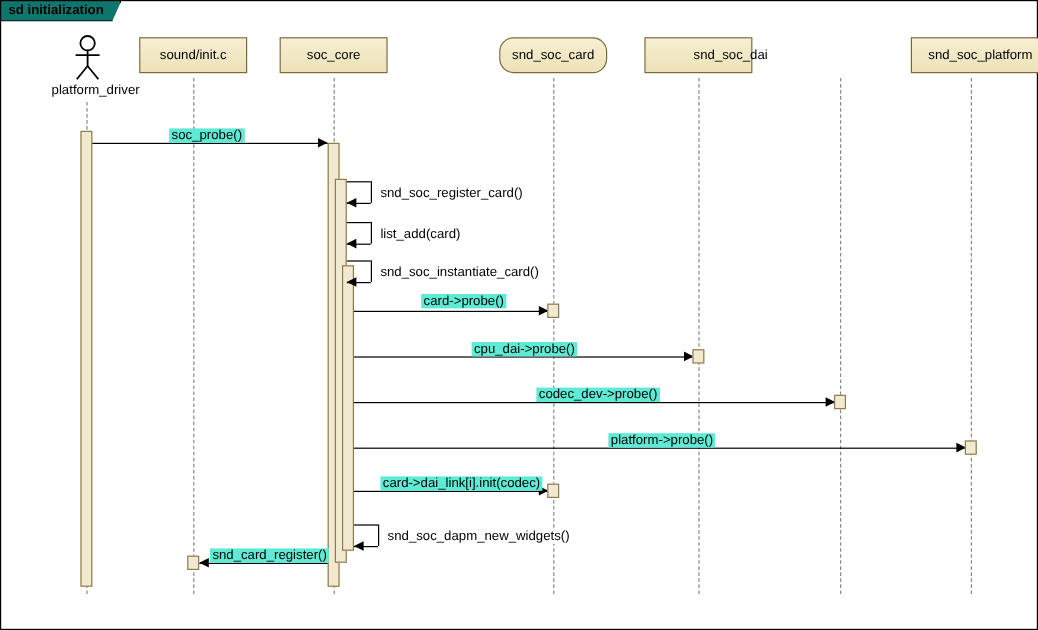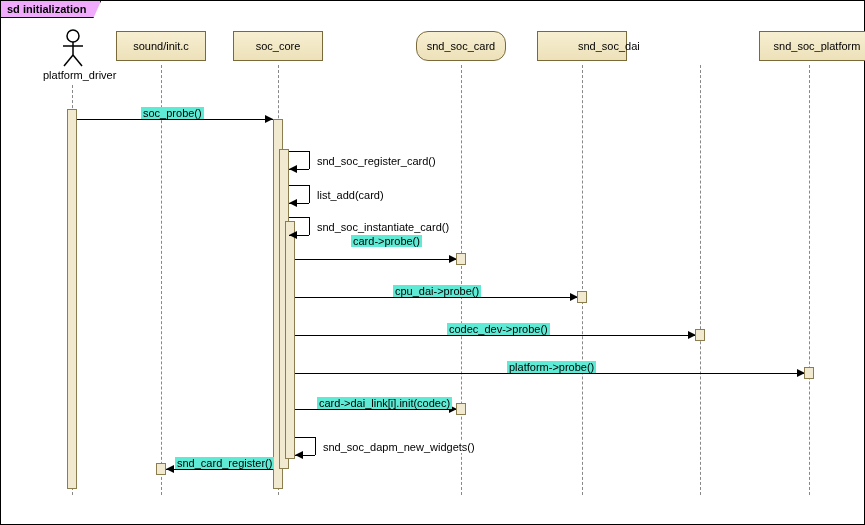--- a/index.html
+++ b/index.html
@@ -14,21 +14,21 @@
     width: 865px;
     height: 525px;
     border: 1px solid #000;
     background: #fff;
   }
   .title-tab {
     position: absolute;
     top: -1px;
     left: -1px;
     border: 1px solid #000;
-    background: #f0abfc;
+    background: #0f766e;
     padding: 2px 14px 2px 6px;
     font-weight: bold;
     font-size: 11px;
     clip-path: polygon(0 0, 100% 0, calc(100% - 8px) 100%, 0 100%);
   }
   .actor {
     position: absolute;
     text-align: center;
   }
   .actor svg { display: block; margin: 0 auto; }
@@ -191,21 +191,21 @@
     <div class="sm-h1"></div>
       <div class="sm-v"></div>
       <div class="sm-h2"></div>
       <div class="sm-head"></div>
     <div class="sm-label">snd_soc_instantiate_card()</div>
   </div>
 
   <div class="arrow-line" style="left:294px; top:258px; width:161px;"></div>
   <div class="arrow-head-r" style="left:448px; top:254px;"></div>
   <div class="small-act" style="left:455px; top:252px;"></div>
-  <div class="msg-label" style="left:350px; top:234px;">card-&gt;probe()</div>
+  <div class="msg-label" style="left:350px; top:244px;">card-&gt;probe()</div>
 
   <div class="arrow-line" style="left:294px; top:296px; width:282px;"></div>
   <div class="arrow-head-r" style="left:569px; top:292px;"></div>
   <div class="small-act" style="left:576px; top:290px;"></div>
   <div class="msg-label" style="left:392px; top:284px;">cpu_dai-&gt;probe()</div>
 
   <div class="arrow-line" style="left:294px; top:334px; width:400px;"></div>
   <div class="arrow-head-r" style="left:687px; top:330px;"></div>
   <div class="small-act" style="left:694px; top:328px;"></div>
   <div class="msg-label" style="left:446px; top:322px;">codec_dev-&gt;probe()</div>

